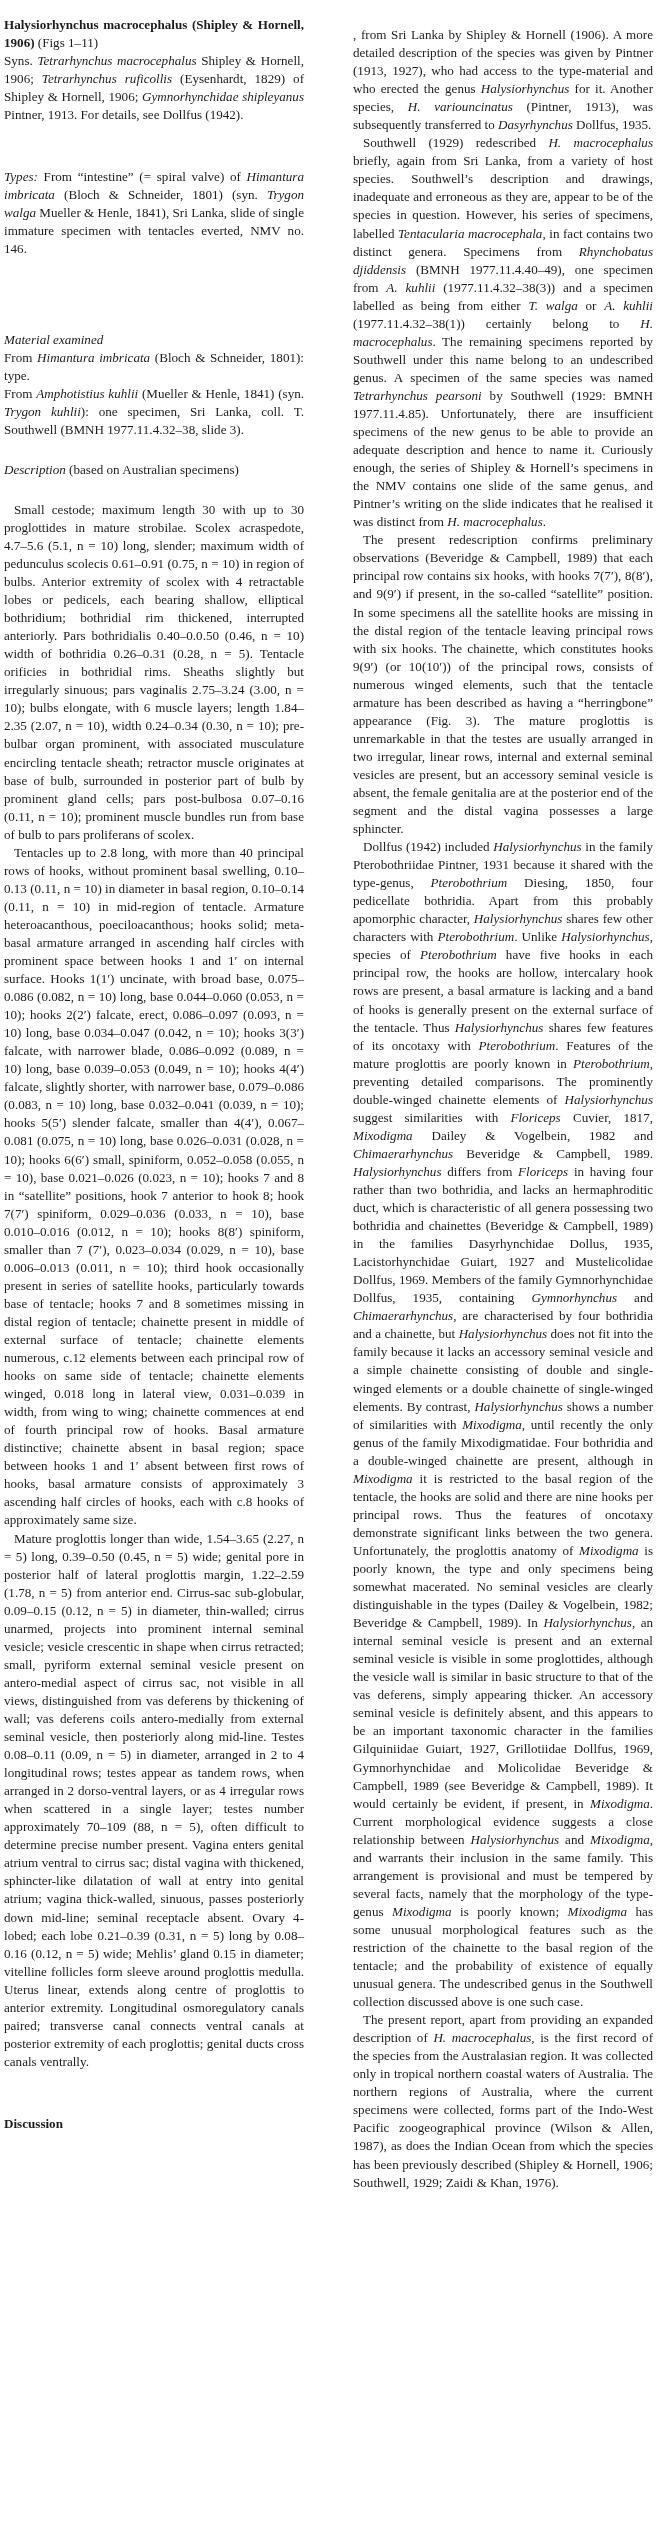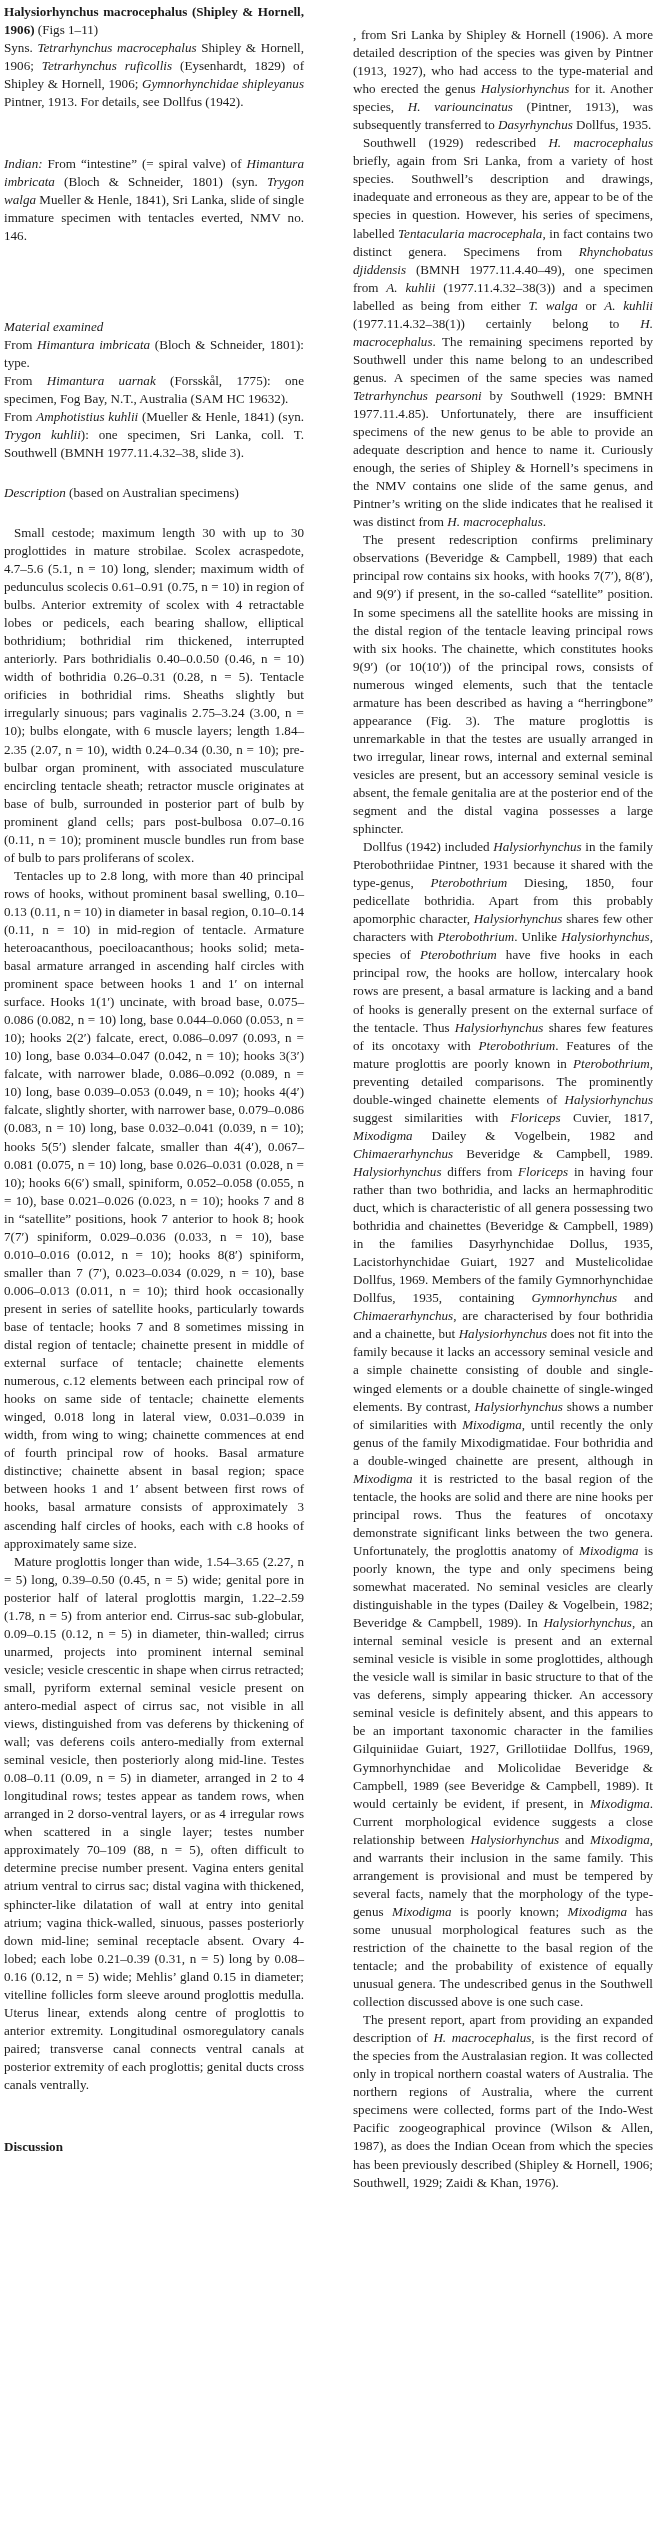--- a/index.html
+++ b/index.html
@@ -26,34 +26,33 @@
   .subhead { font-style: italic; margin-top: 28px; }
   i { font-style: italic; }
   .material p { text-indent: 0; }
 </style>
 </head>
 <body>
 
 <div class="page">
 
   <div class="col left">
-    <p style="margin-top:3px;"><span class="head-title">Halysiorhynchus macrocephalus (Shipley &amp; Hornell, 1906)</span><span> (Figs 1–11)</span></p>
+    <p style="margin-top:16px;"><span class="head-title">Halysiorhynchus macrocephalus (Shipley &amp; Hornell, 1906)</span><span> (Figs 1–11)</span></p>
 
     <p><span>Syns. </span><i>Tetrarhynchus macrocephalus</i><span> Shipley &amp; Hornell, 1906; </span><i>Tetrarhynchus ruficollis</i><span> (Eysenhardt, 1829) of Shipley &amp; Hornell, 1906; </span><i>Gymnorhynchidae shipleyanus</i><span> Pintner, 1913. For details, see Dollfus (1942).</span></p>
 
     <div class="gap-l"></div>
 
-    <p><i>Indian:</i><span> From “intestine” (= spiral valve) of </span><i>Himantura imbricata</i><span> (Bloch &amp; Schneider, 1801) (syn. </span><i>Trygon walga</i><span> Mueller &amp; Henle, 1841), Sri Lanka, slide of single immature specimen with tentacles everted, NMV no. 146.</span></p>
+    <p><i>Types:</i><span> From “intestine” (= spiral valve) of </span><i>Himantura imbricata</i><span> (Bloch &amp; Schneider, 1801) (syn. </span><i>Trygon walga</i><span> Mueller &amp; Henle, 1841), Sri Lanka, slide of single immature specimen with tentacles everted, NMV no. 146.</span></p>
 
     <div class="gap-l"></div>
 
     <div class="material">
       <p class="subhead">Material examined</p>
       <p><span>From </span><i>Himantura imbricata</i><span> (Bloch &amp; Schneider, 1801): type.</span></p>
-      <p><span>From </span><i>Himantura uarnak</i><span> (Forsskål, 1775): one specimen, Fog Bay, N.T., Australia (SAM HC 19632).</span></p>
       <p><span>From </span><i>Amphotistius kuhlii</i><span> (Mueller &amp; Henle, 1841) (syn. </span><i>Trygon kuhlii</i><span>): one specimen, Sri Lanka, coll. T. Southwell (BMNH 1977.11.4.32–38, slide 3).</span></p>
     </div>
 
     <div class="gap-m"></div>
 
     <p><i>Description</i><span> (based on Australian specimens)</span></p>
 
     <div class="gap-m"></div>
 
     <p class="indent">Small cestode; maximum length 30 with up to 30 proglottides in mature strobilae. Scolex acraspedote, 4.7–5.6 (5.1, n = 10) long, slender; maximum width of pedunculus scolecis 0.61–0.91 (0.75, n = 10) in region of bulbs. Anterior extremity of scolex with 4 retractable lobes or pedicels, each bearing shallow, elliptical bothridium; bothridial rim thickened, interrupted anteriorly. Pars bothridialis 0.40–0.0.50 (0.46, n = 10) width of bothridia 0.26–0.31 (0.28, n = 5). Tentacle orificies in bothridial rims. Sheaths slightly but irregularly sinuous; pars vaginalis 2.75–3.24 (3.00, n = 10); bulbs elongate, with 6 muscle layers; length 1.84–2.35 (2.07, n = 10), width 0.24–0.34 (0.30, n = 10); pre-bulbar organ prominent, with associated musculature encircling tentacle sheath; retractor muscle originates at base of bulb, surrounded in posterior part of bulb by prominent gland cells; pars post-bulbosa 0.07–0.16 (0.11, n = 10); prominent muscle bundles run from base of bulb to pars proliferans of scolex.</p>

